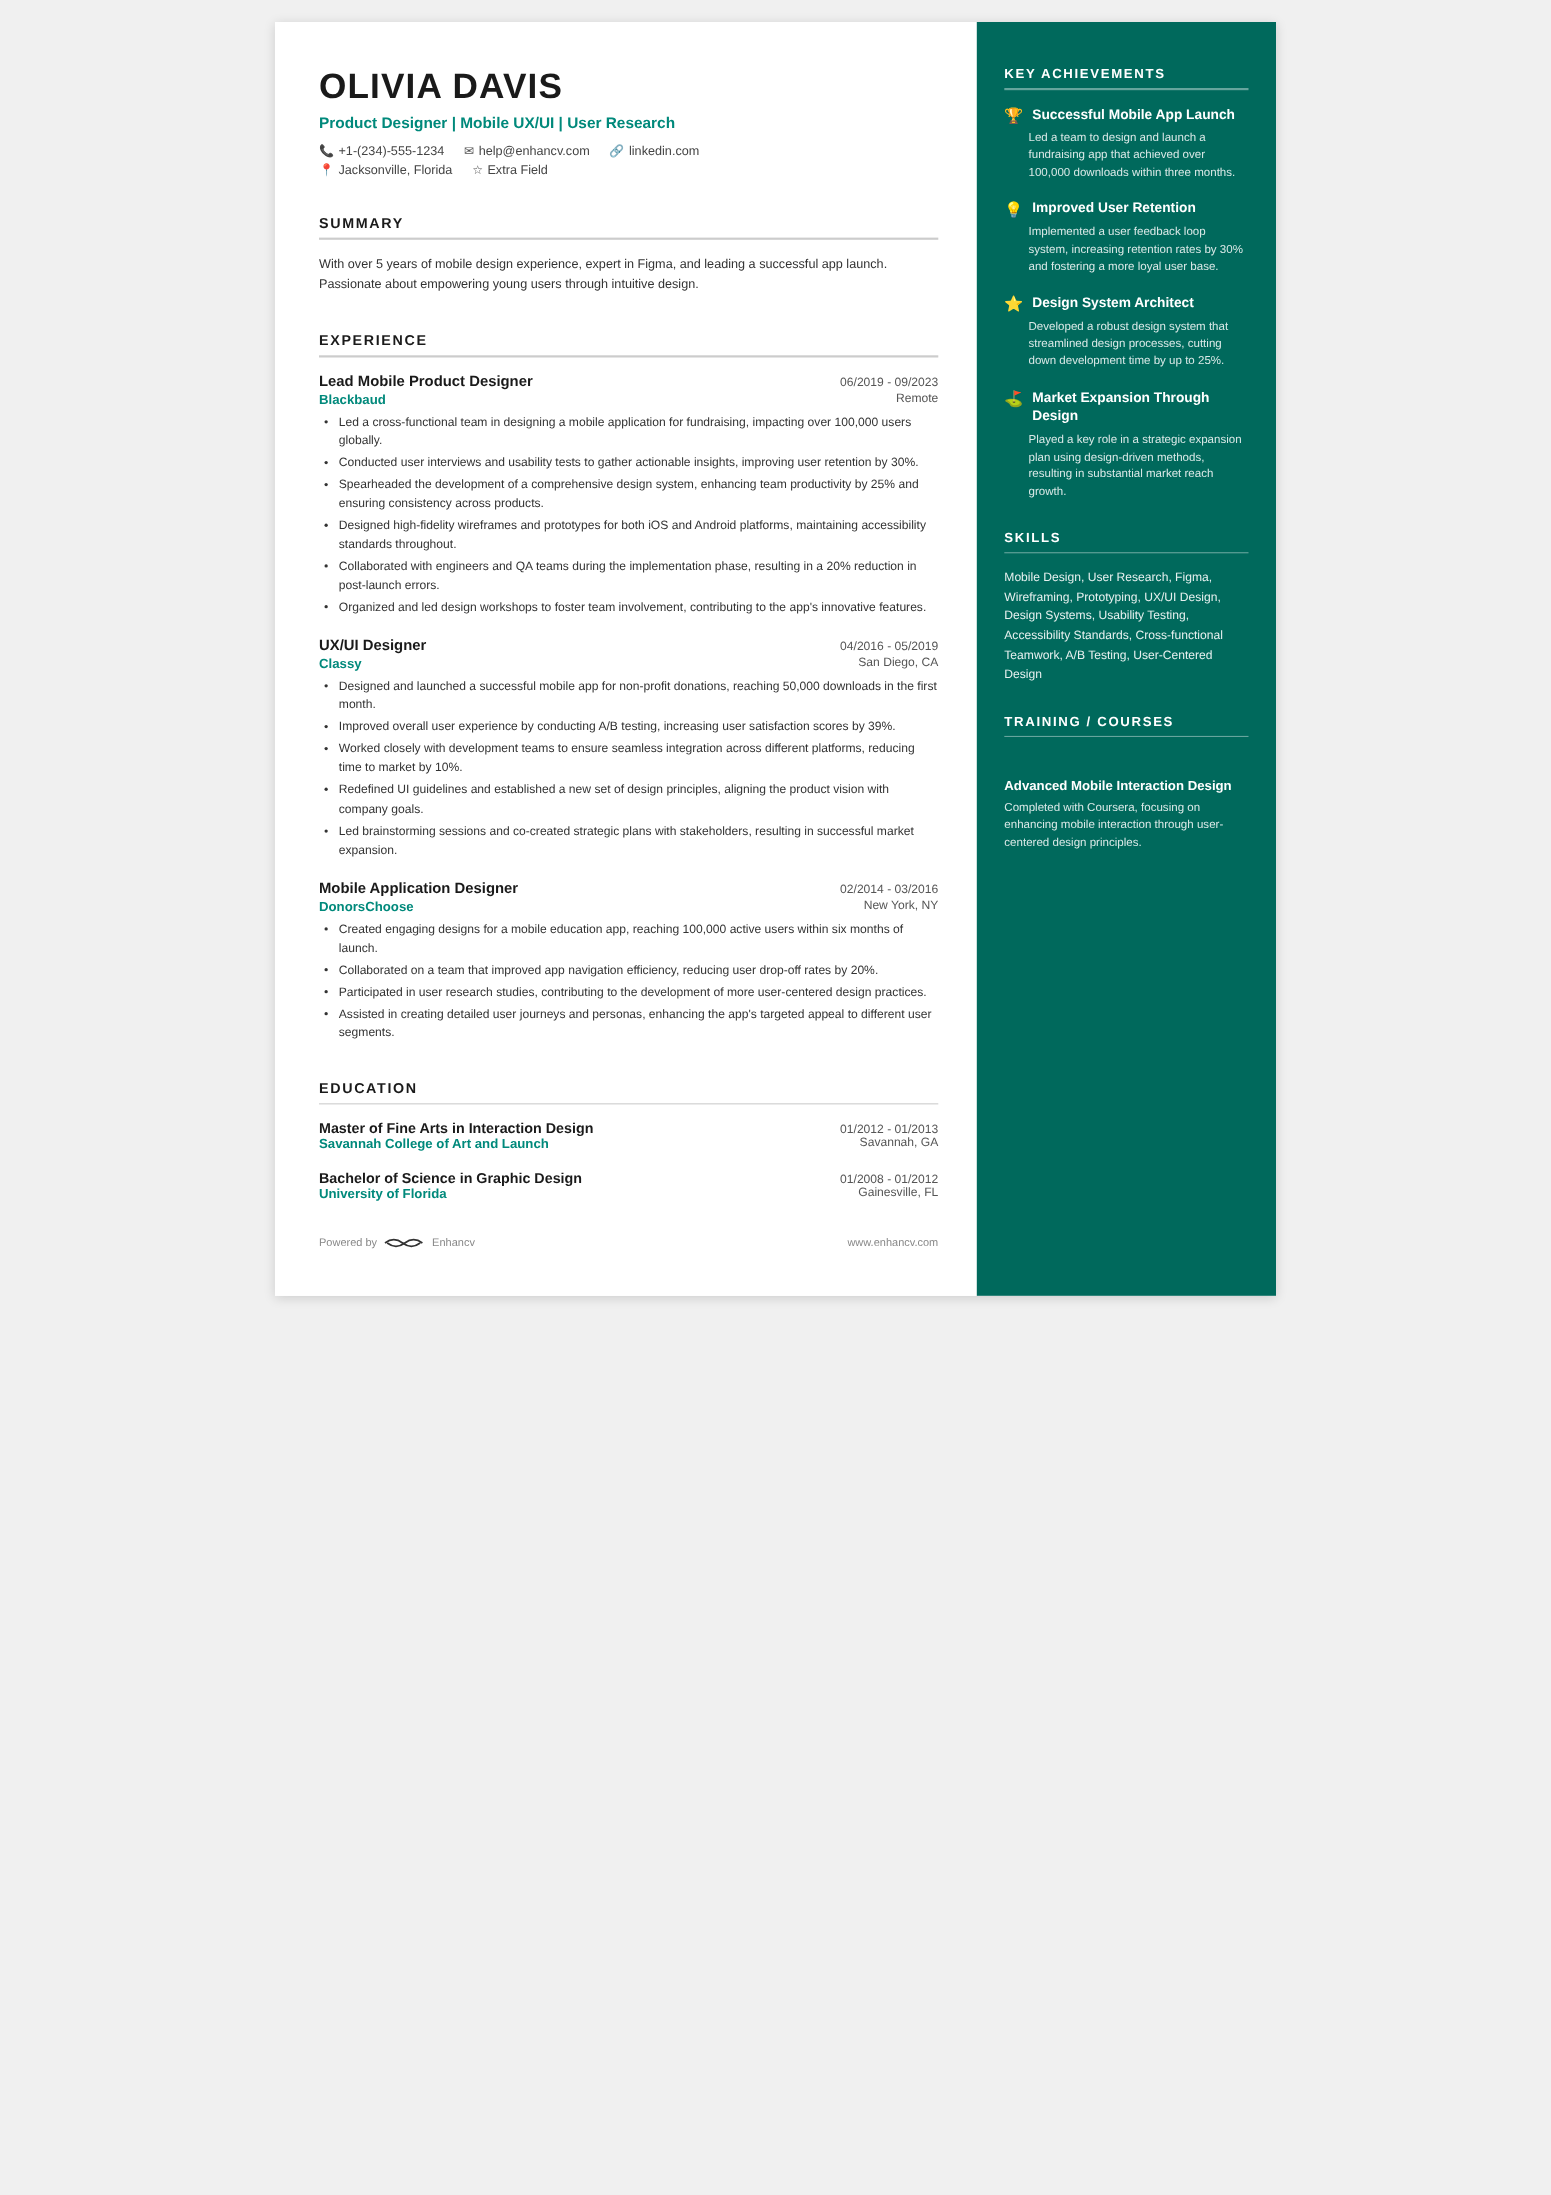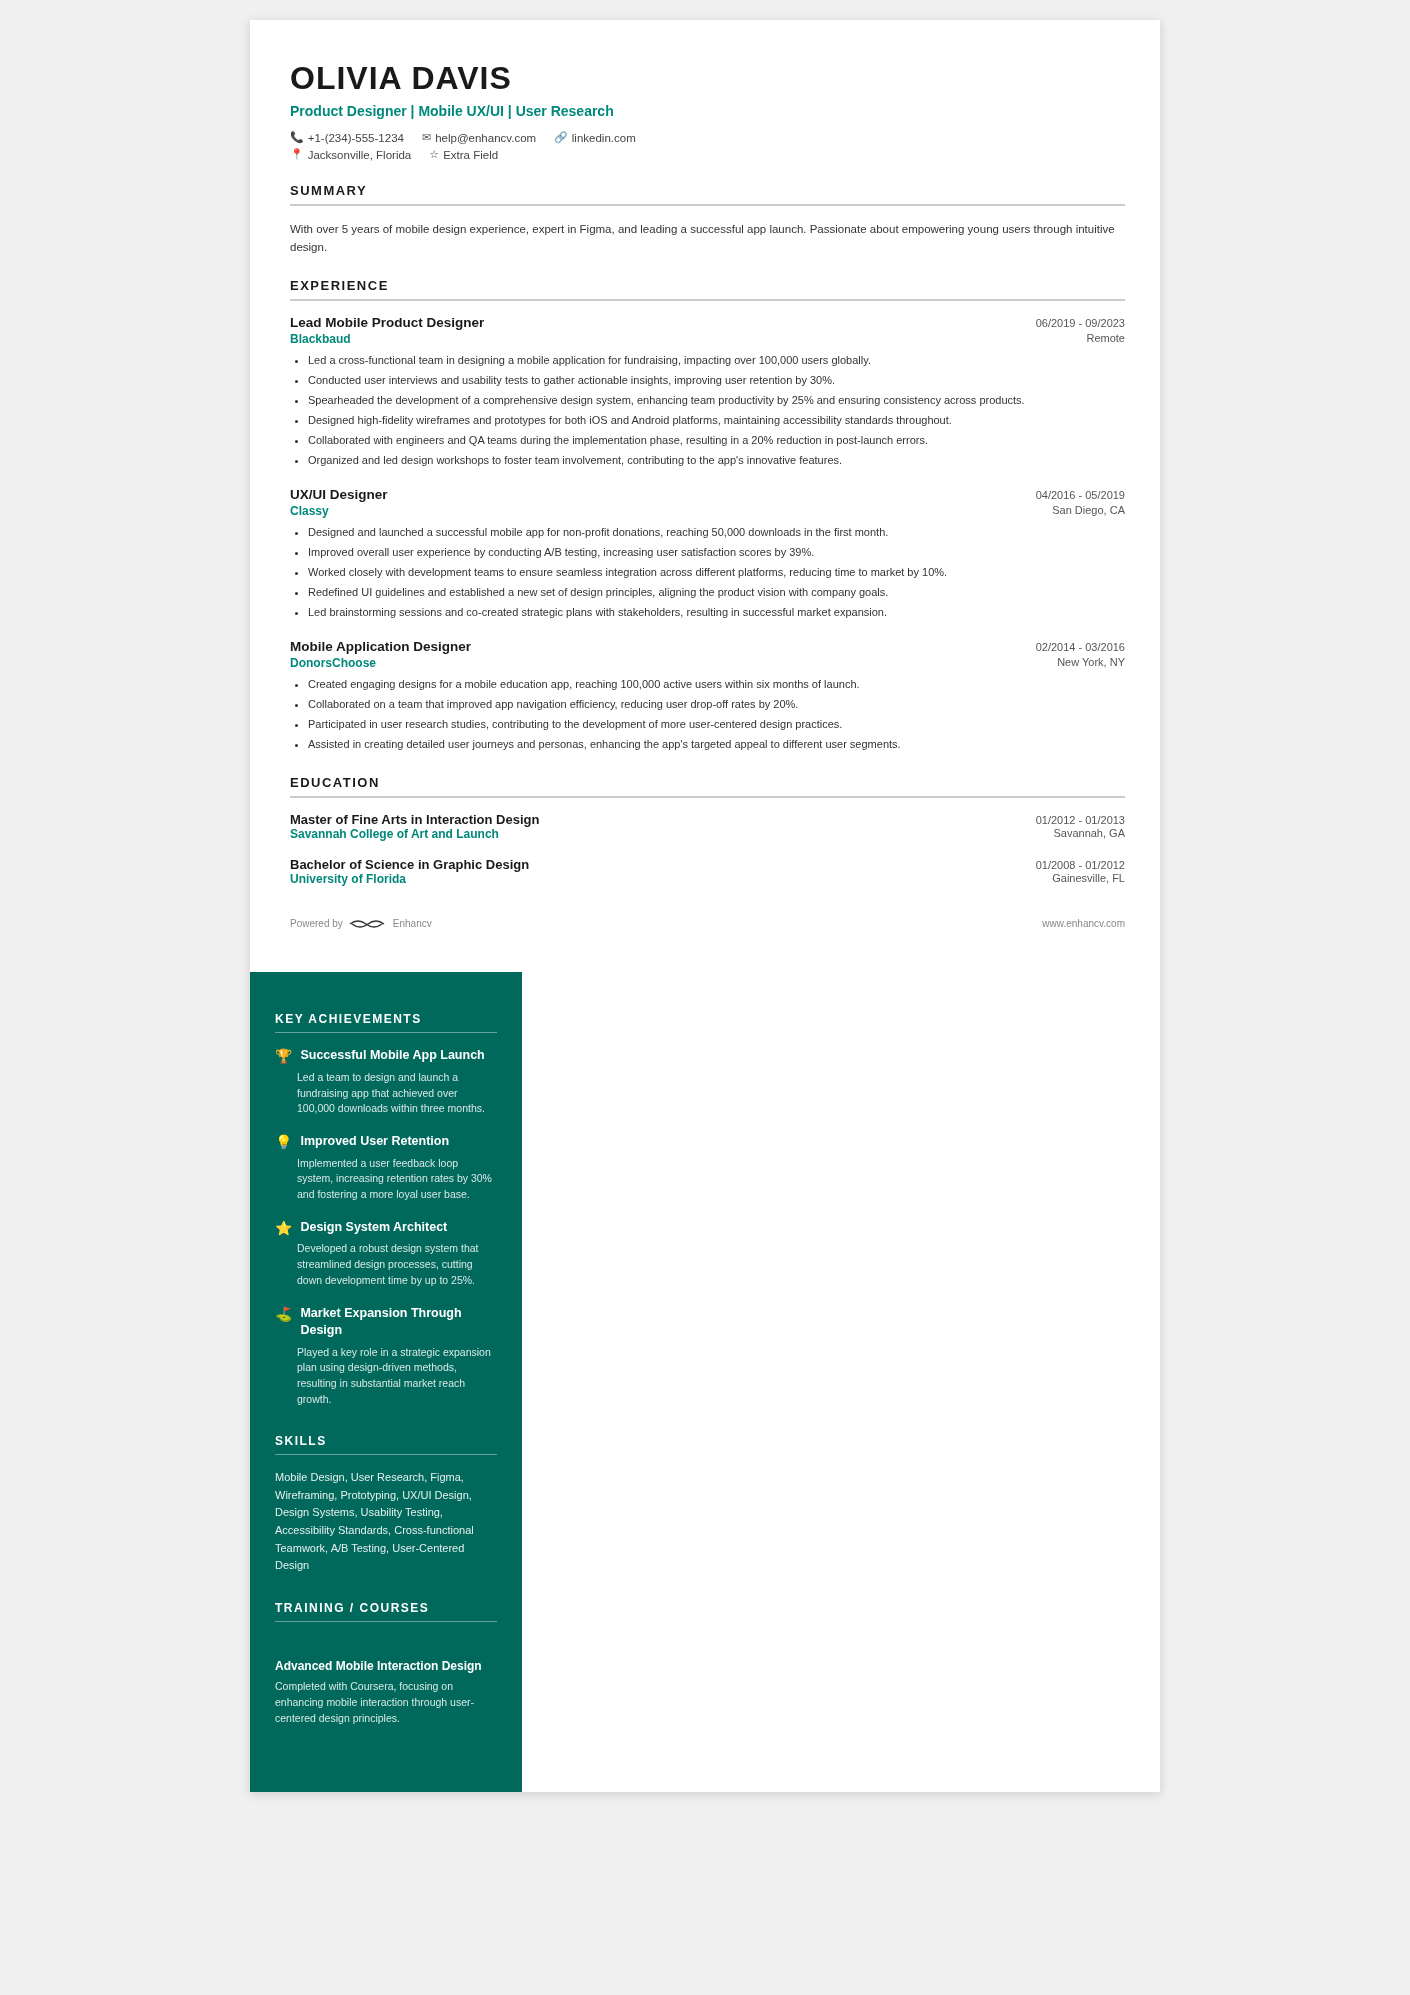--- a/index.html
+++ b/index.html
@@ -8,21 +8,20 @@
       background: #f0f0f0;
       display: flex;
       justify-content: center;
       align-items: flex-start;
       padding: 20px;
     }
     .resume {
       width: 910px;
       background: #fff;
       display: flex;
-      flex-direction: column;
       box-shadow: 0 2px 10px rgba(0,0,0,0.15);
     }
     
     .left-col {
       flex: 1;
       padding: 40px 35px 40px 40px;
       background: #fff;
     }
     
     .header-name {
@@ -50,21 +49,21 @@
       display: flex;
       align-items: center;
       gap: 4px;
     }
     .contact-icon {
       color: #555;
       font-size: 11px;
     }
     
     .section {
-      margin-top: 22px;
+      margin-top: 34px;
     }
     .section-title {
       font-size: 13px;
       font-weight: 800;
       color: #1a1a1a;
       letter-spacing: 1.5px;
       text-transform: uppercase;
       margin-bottom: 6px;
     }
     .section-divider {

